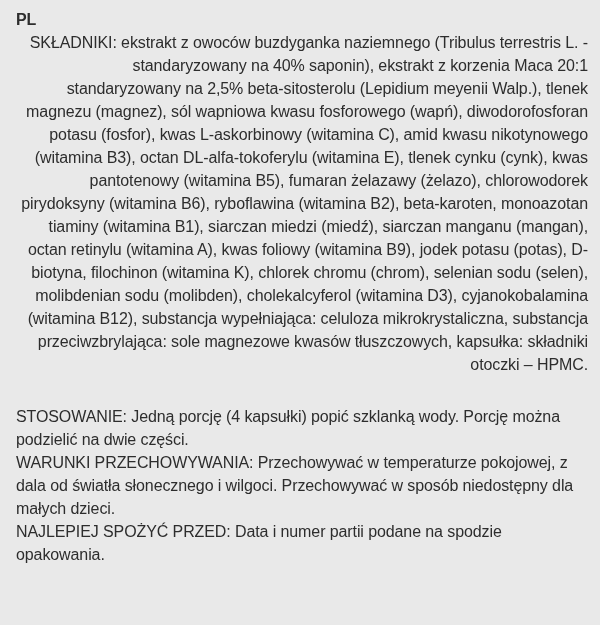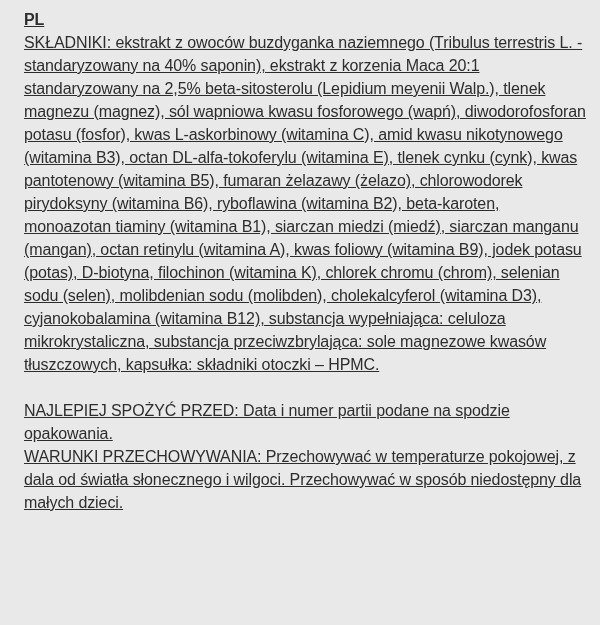--- a/index.html
+++ b/index.html
@@ -11,45 +11,46 @@
     height: 625px;
     background: #e9e9e9;
     font-family: "Liberation Sans", "DejaVu Sans", sans-serif;
     color: #2d2d2d;
     overflow: hidden;
   }
   .label-container {
     box-sizing: border-box;
     width: 600px;
     height: 625px;
-    padding: 8px 12px 0 24px;
+    padding: 8px 12px 0 16px;
     font-size: 16px;
     line-height: 23px;
     letter-spacing: -0.1px;
-    text-decoration: underline;
   }
   .lang-heading {
     font-weight: 700;
     margin: 0;
     font-size: 16px;
     line-height: 23px;
   }
   .paragraph {
     margin: 0;
   }
   .ingredients {
-    margin-bottom: 23px;
+    margin-bottom: 29px;
+    text-align: right;
   }
 </style>
 </head>
 <body>
 
 <div class="label-container">
   <p class="lang-heading">PL</p>
 
   <p class="paragraph ingredients">SKŁADNIKI: ekstrakt z owoców buzdyganka naziemnego (Tribulus terrestris L. - standaryzowany na 40% saponin), ekstrakt z korzenia Maca 20:1 standaryzowany na 2,5% beta-sitosterolu (Lepidium meyenii Walp.), tlenek magnezu (magnez), sól wapniowa kwasu fosforowego (wapń), diwodorofosforan potasu (fosfor), kwas L-askorbinowy (witamina C), amid kwasu nikotynowego (witamina B3), octan DL-alfa-tokoferylu (witamina E), tlenek cynku (cynk), kwas pantotenowy (witamina B5), fumaran żelazawy (żelazo), chlorowodorek pirydoksyny (witamina B6), ryboflawina (witamina B2), beta-karoten, monoazotan tiaminy (witamina B1), siarczan miedzi (miedź), siarczan manganu (mangan), octan retinylu (witamina A), kwas foliowy (witamina B9), jodek potasu (potas), D-biotyna, filochinon (witamina K), chlorek chromu (chrom), selenian sodu (selen), molibdenian sodu (molibden), cholekalcyferol (witamina D3), cyjanokobalamina (witamina B12), substancja wypełniająca: celuloza mikrokrystaliczna, substancja przeciwzbrylająca: sole magnezowe kwasów tłuszczowych, kapsułka: składniki otoczki – HPMC.</p>
 
+  <p class="paragraph">STOSOWANIE: Jedną porcję (4 kapsułki) popić szklanką wody. Porcję można podzielić na dwie części.</p>
 
 
+  <p class="paragraph">WARUNKI PRZECHOWYWANIA: Przechowywać w temperaturze pokojowej, z dala od światła słonecznego i wilgoci. Przechowywać w sposób niedostępny dla małych dzieci.</p>
+
   <p class="paragraph">NAJLEPIEJ SPOŻYĆ PRZED: Data i numer partii podane na spodzie opakowania.</p>
-
-  <p class="paragraph">WARUNKI PRZECHOWYWANIA: Przechowywać w temperaturze pokojowej, z dala od światła słonecznego i wilgoci. Przechowywać w sposób niedostępny dla małych dzieci.</p>
 </div>
 
 </body></html>

